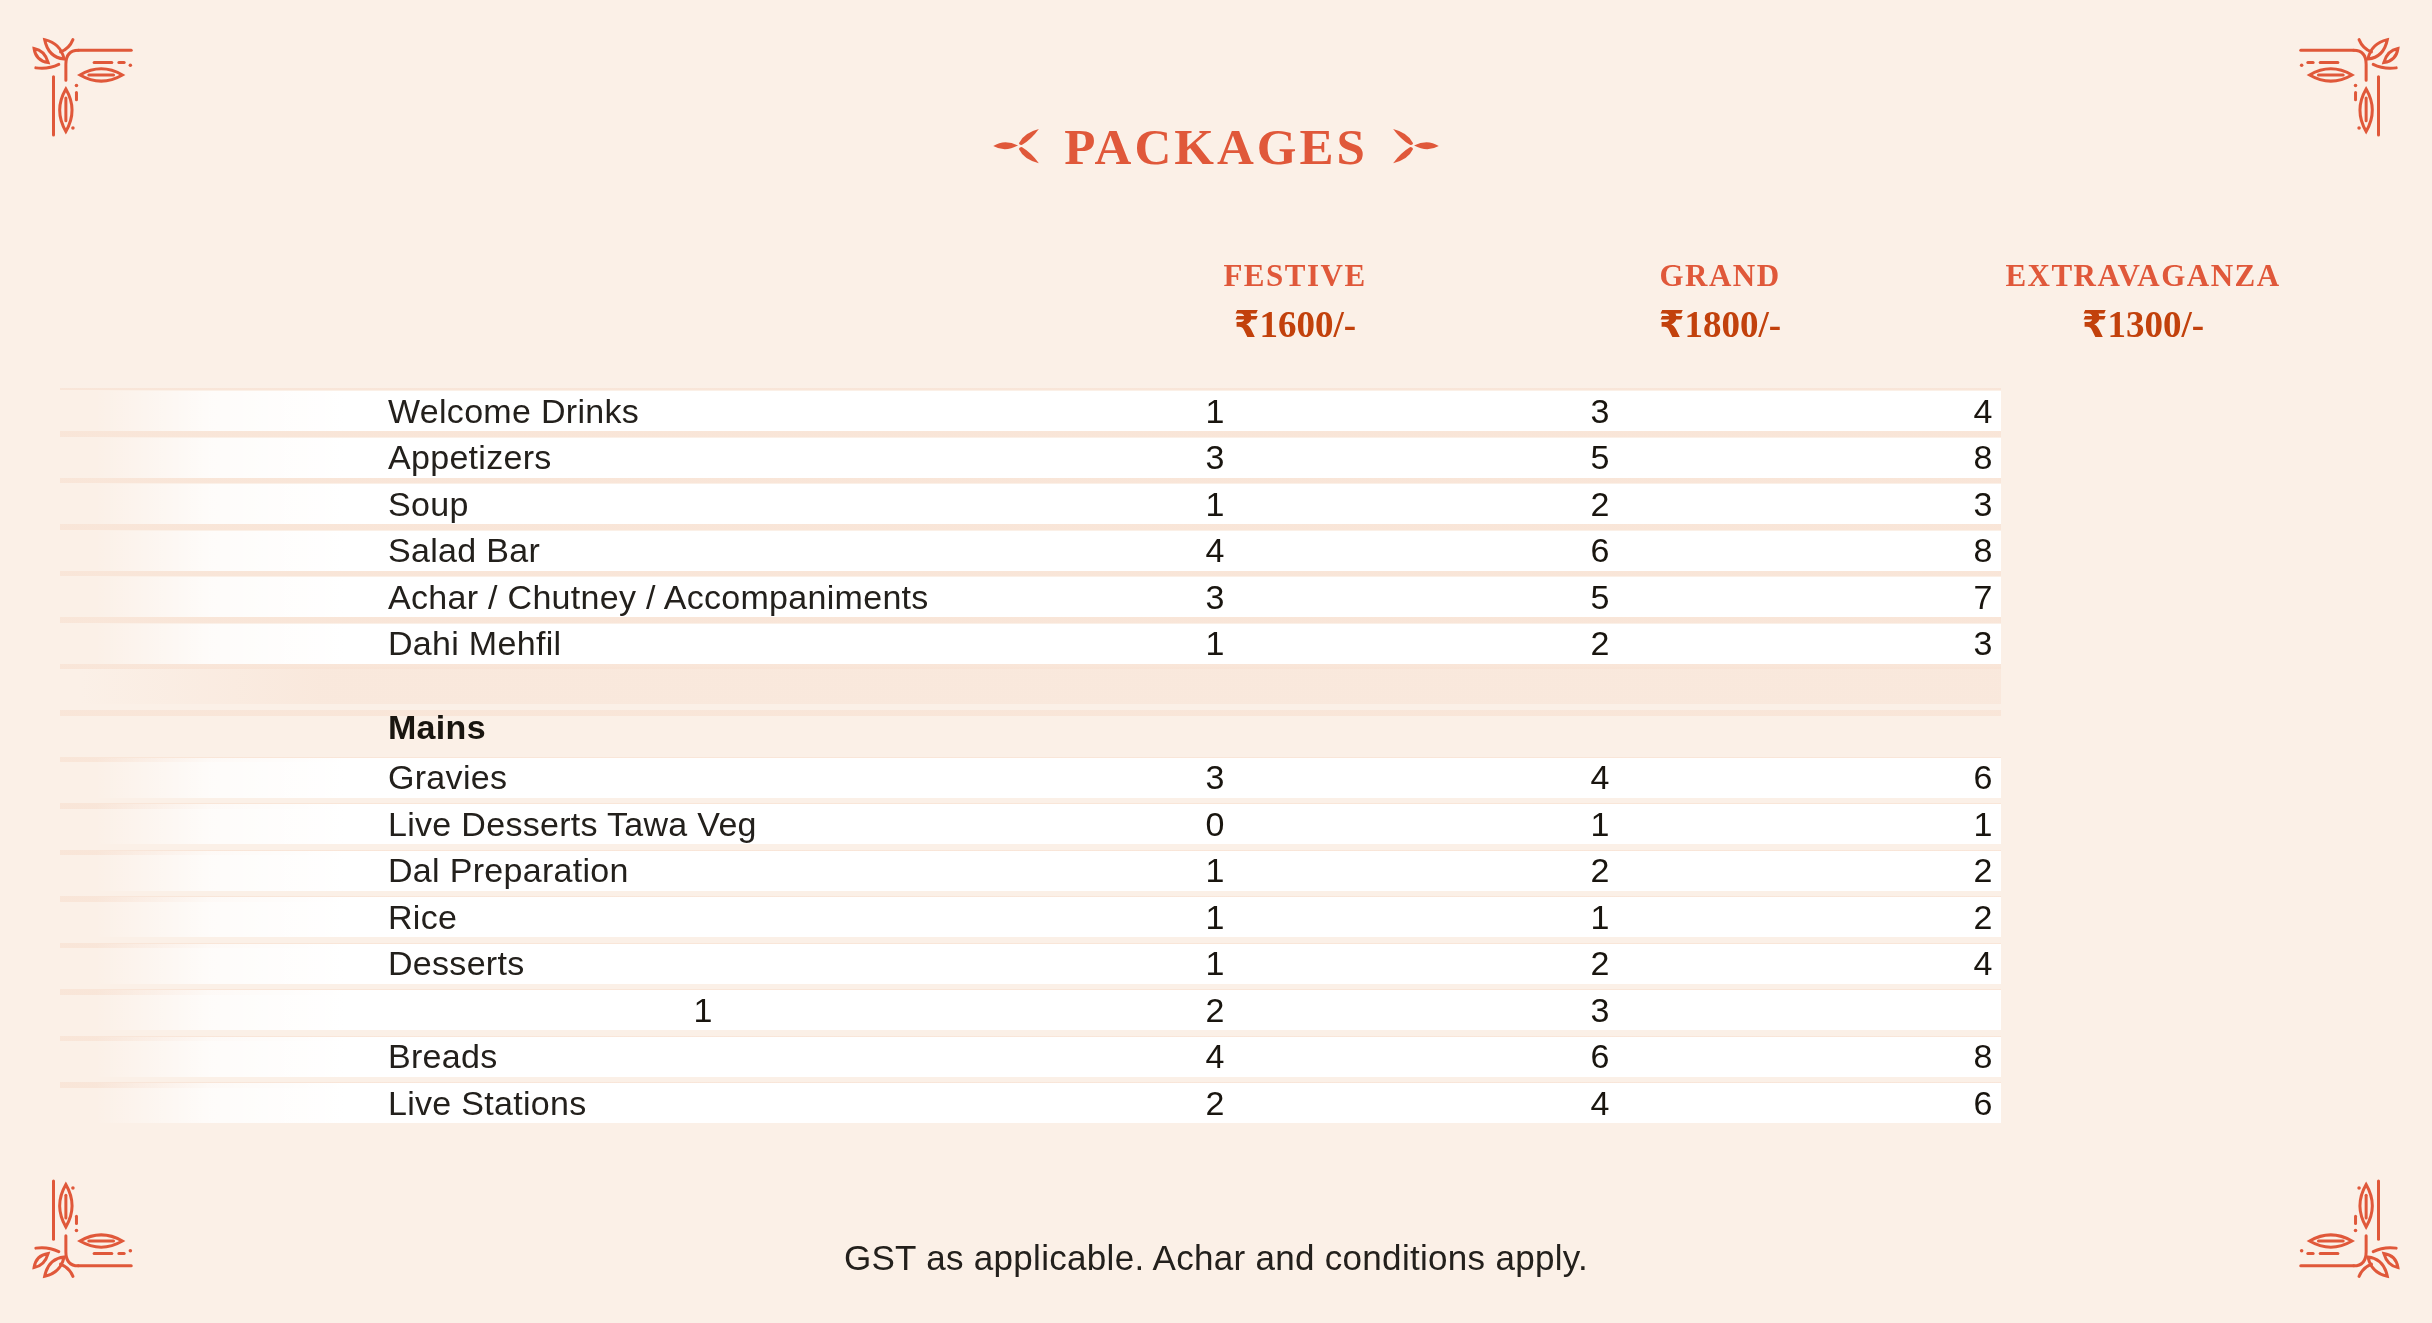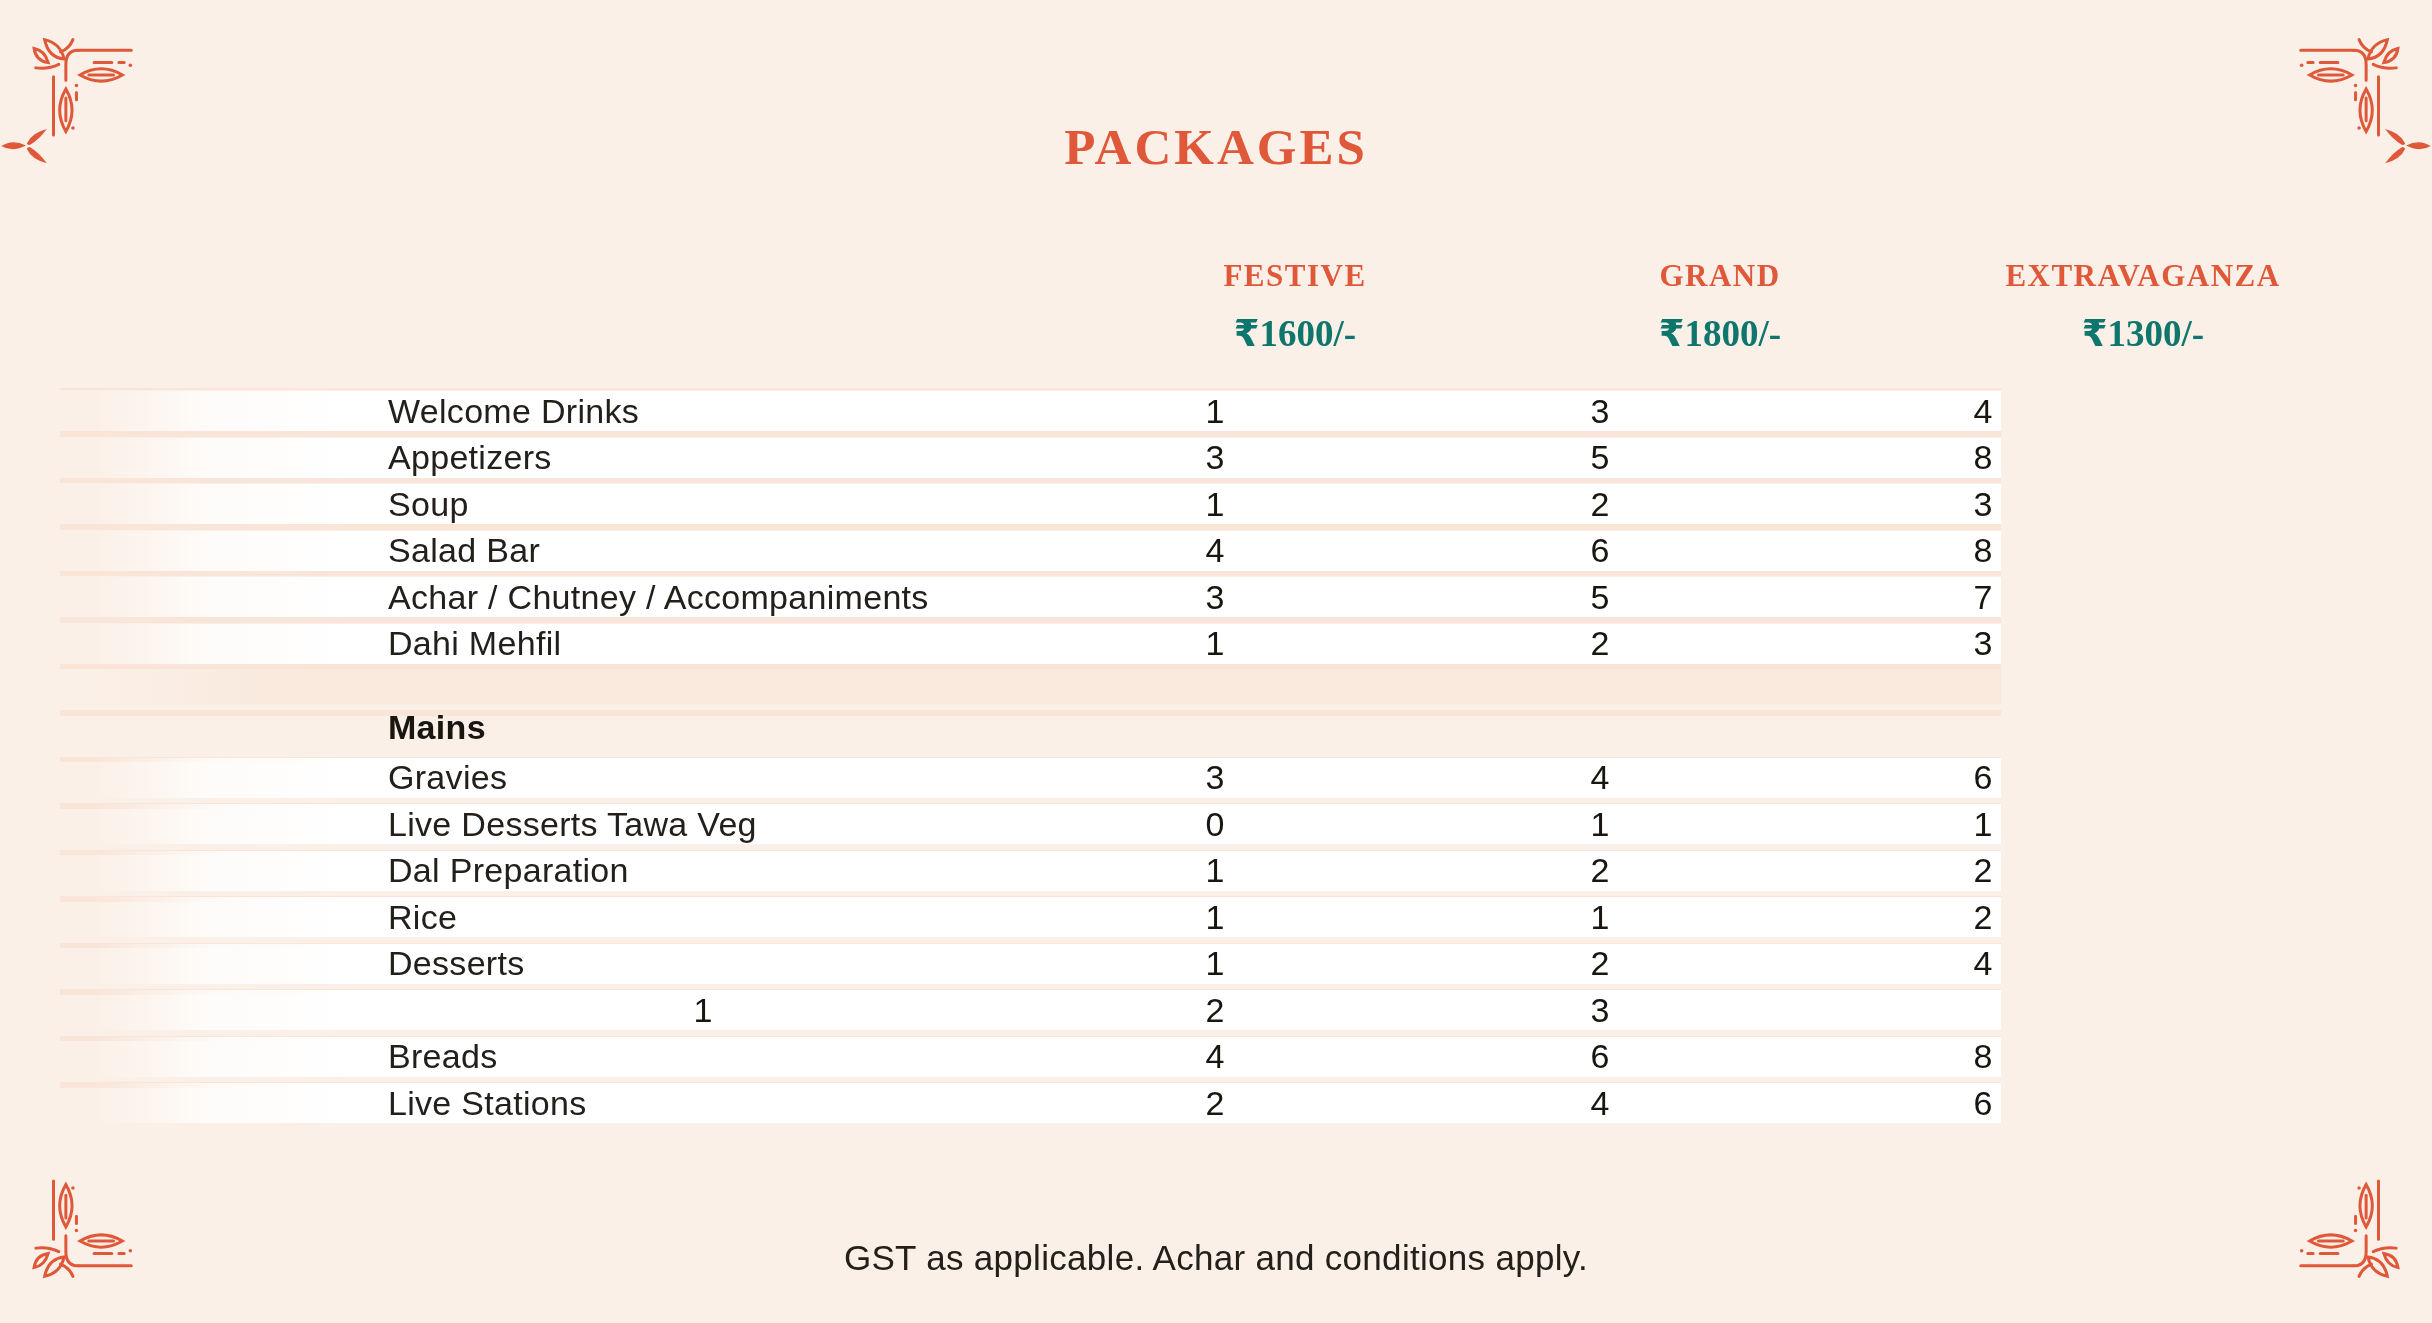--- a/index.html
+++ b/index.html
@@ -19,21 +19,21 @@
   }
   .corner svg { width: 100%; height: 100%; display: block; }
   .corner.tl { left: 27px;  top: 26px; }
   .corner.tr { right: 27px; top: 26px;  transform: scaleX(-1); }
   .corner.bl { left: 27px;  bottom: 33px; transform: scaleY(-1); }
   .corner.br { right: 27px; bottom: 33px; transform: scale(-1,-1); }
 
   
   .title-wrap {
     position: absolute; top: 118px; left: 0; width: 100%;
-    display: flex; justify-content: space-between; align-items: center; gap: 22px;
+    display: flex; justify-content: center; align-items: center; gap: 22px;
   }
   .fleuron { width: 50px; height: 38px; color: #E0583A; }
   .fleuron svg { width: 100%; height: 100%; display: block; }
   .fleuron.right { transform: scaleX(-1); }
   .page-title {
     font-family: "Liberation Serif", serif;
     font-weight: bold;
     font-size: 51px;
     letter-spacing: 3px;
     color: #E0583A;
@@ -53,22 +53,22 @@
     font-family: "Liberation Serif", serif;
     font-weight: bold;
     font-size: 31px;
     letter-spacing: 1.5px;
     color: #E0583A;
   }
   .pkg-price {
     font-family: "Liberation Serif", "DejaVu Sans", serif;
     font-weight: bold;
     font-size: 37px;
-    color: #0f766e;
-    margin-top: 18px;
+    color: #c2410c;
+    margin-top: 9px;
   }
 
   
   .rows {
     position: absolute; top: 388px; left: 0; width: 2001px;
     background: repeating-linear-gradient(
       to bottom,
       rgba(247,221,204,0.55) 0px, rgba(247,221,204,0.55) 5.5px,
       rgba(247,221,204,0) 5.5px, rgba(247,221,204,0) 46.5px);
     background-size: 2260px 100%;

